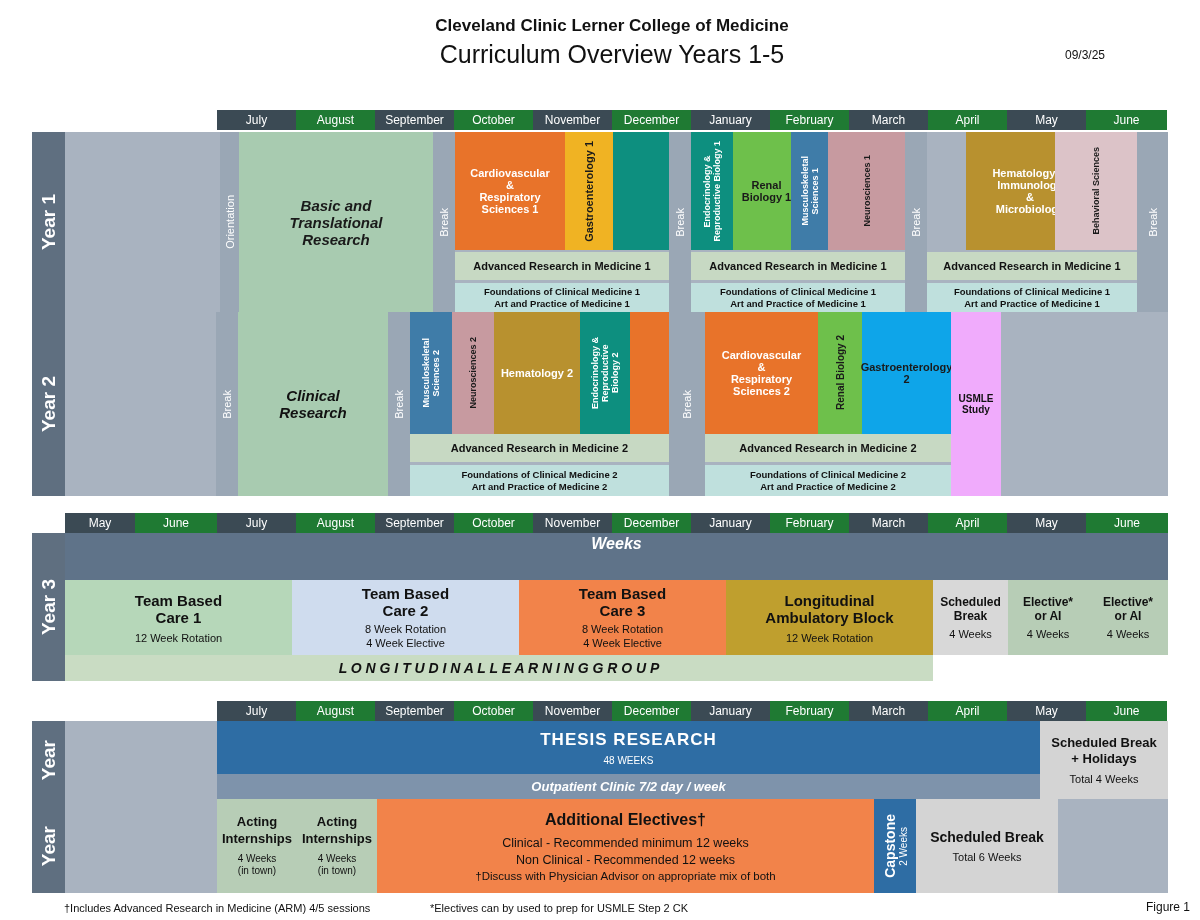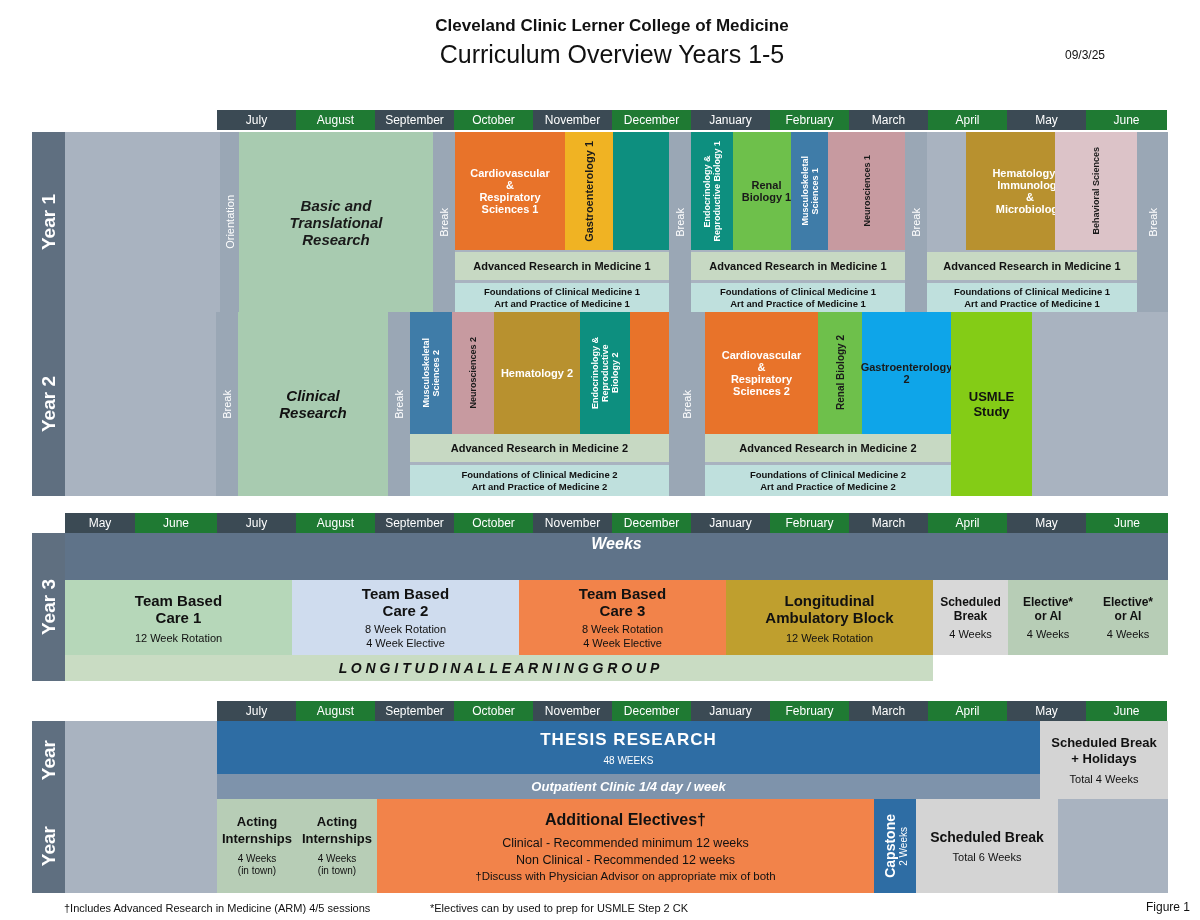--- a/index.html
+++ b/index.html
@@ -169,21 +169,21 @@
 Respiratory
 Sciences 2</span>
 </div>
 <div class="abs ctr" style="left:818px;top:312px;width:44px;height:122px;background:#6ec04b;color:#1a1a1a;font-size:10px;font-weight:bold;">
   <span class="vert">Renal Biology 2</span>
 </div>
 <div class="abs ctr block" style="left:862px;top:312px;width:89px;height:122px;background:#0ea5e9;color:#1a1a1a;white-space:pre-line;font-weight:bold;">
   <span>Gastroenterology
 2</span>
 </div>
-<div class="abs ctr" style="left:951px;top:312px;width:81px;height:184px;background:#84cc16;font-size:13px;font-weight:bold;white-space:pre-line;">
+<div class="abs ctr" style="left:951px;top:312px;width:50px;height:184px;background:#f0abfc;font-size:10px;font-weight:bold;white-space:pre-line;">
   <span>USMLE
 Study</span>
 </div>
 
 <div class="abs ctr" style="left:410px;top:434px;width:259px;height:28px;background:#c7d9c3;font-size:11px;font-weight:bold;">
   <span>Advanced Research in Medicine 2</span>
 </div>
 <div class="abs ctr" style="left:705px;top:434px;width:246px;height:28px;background:#c7d9c3;font-size:11px;font-weight:bold;">
   <span>Advanced Research in Medicine 2</span>
 </div>
@@ -283,21 +283,21 @@
 
 <div class="abs yearlab ctr" style="left:32px;top:721px;width:33px;height:78px;">
   <span class="vert">Year</span>
 </div>
 <div class="abs" style="left:65px;top:721px;width:1103px;height:78px;background:#a9b3c0;"></div>
 <div class="abs ctr" style="left:217px;top:721px;width:823px;height:53px;background:#2e6da4;color:#fff;flex-direction:column;">
   <div style="font-size:17px;font-weight:bold;letter-spacing:1px;">THESIS RESEARCH</div>
   <div style="font-size:10px;margin-top:5px;">48 WEEKS</div>
 </div>
 <div class="abs ctr" style="left:217px;top:774px;width:823px;height:25px;background:#7e93ab;color:#fff;font-size:13px;font-style:italic;font-weight:bold;">
-  <span>Outpatient Clinic 1/4 day / week</span>
+  <span>Outpatient Clinic 7/2 day / week</span>
 </div>
 <div class="abs ctr" style="left:1040px;top:721px;width:128px;height:78px;background:#d4d4d4;flex-direction:column;">
   <div style="font-size:13px;font-weight:bold;white-space:pre-line;line-height:1.25;">Scheduled Break
 + Holidays</div>
   <div style="font-size:11px;margin-top:6px;">Total 4 Weeks</div>
 </div>
 
 <div class="abs yearlab ctr" style="left:32px;top:799px;width:33px;height:94px;">
   <span class="vert">Year</span>
 </div>

